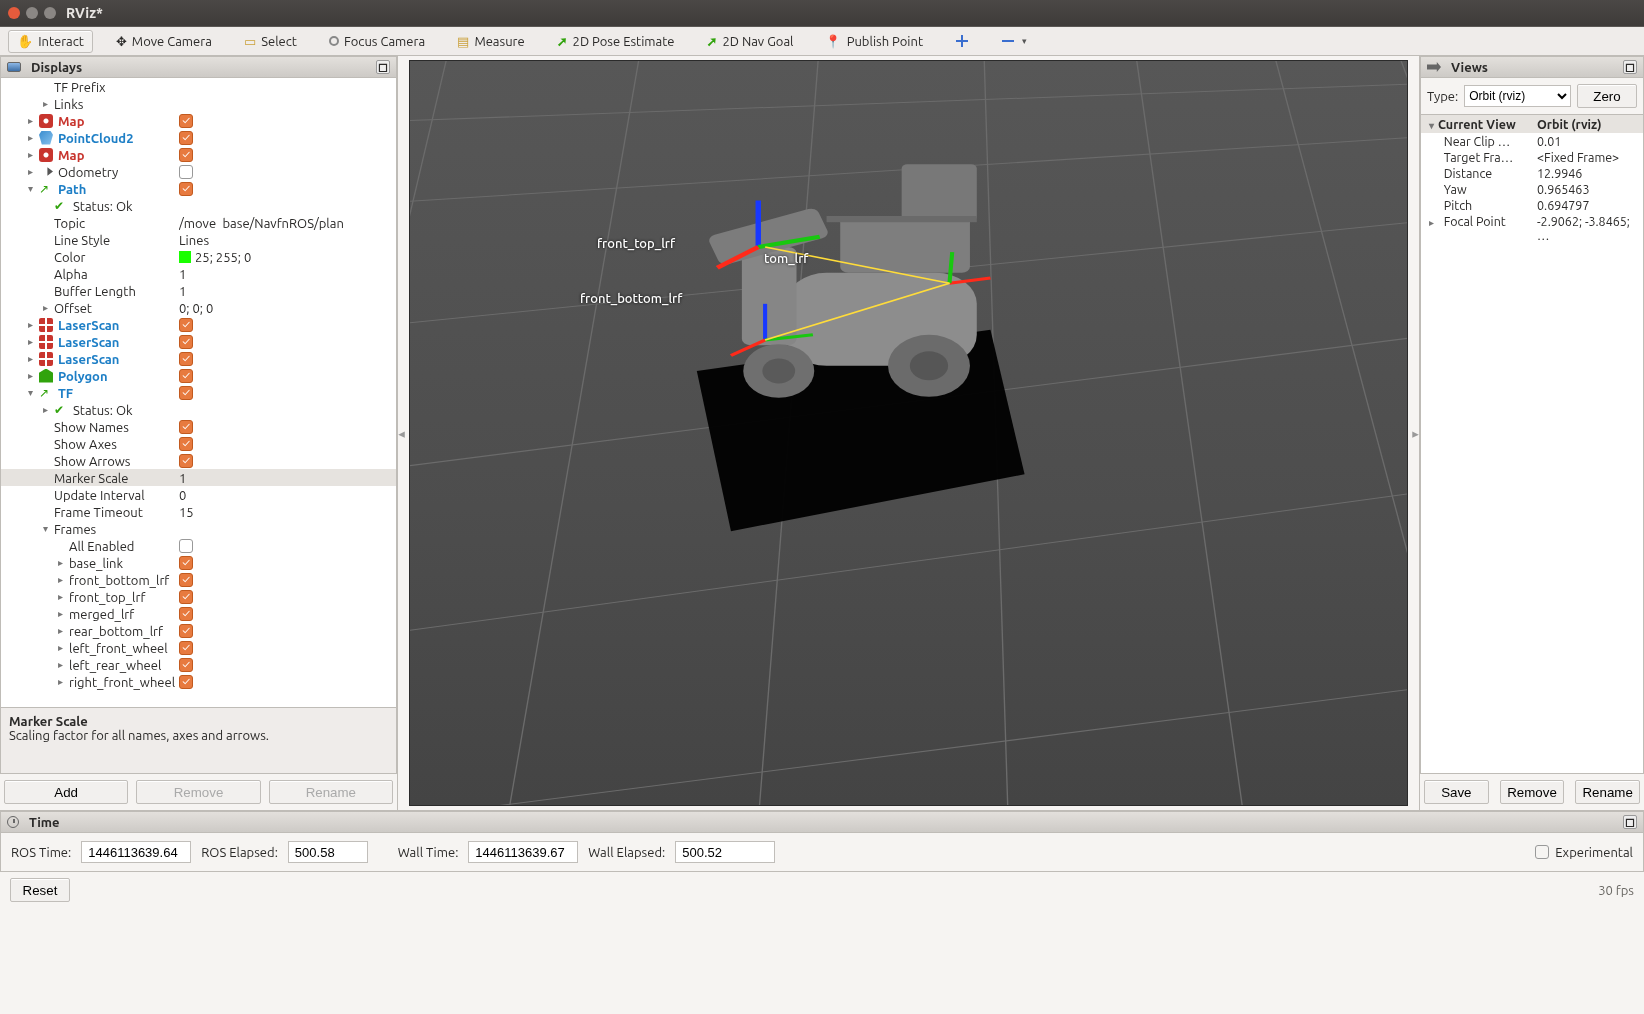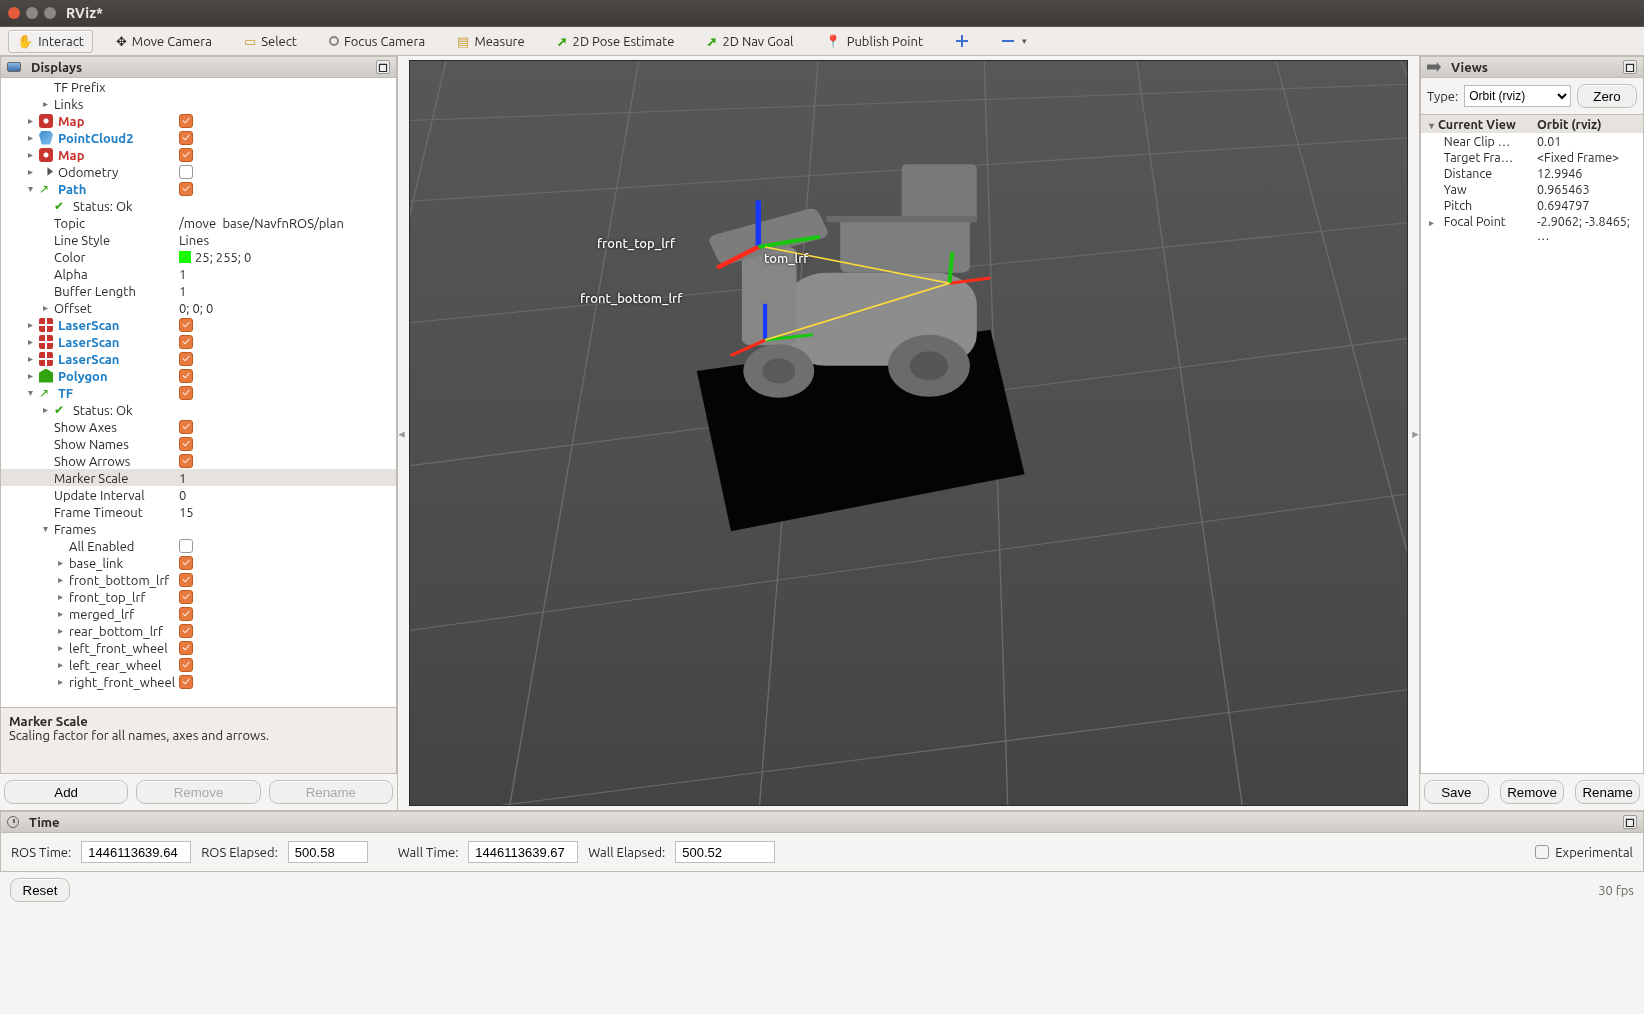--- a/index.html
+++ b/index.html
@@ -139,21 +139,21 @@
     padding:6px 8px;
     background:var(--panel);
   }
   .hint .ht{font-weight:700;}
   .left-btns{display:flex;gap:8px;padding:6px 4px;}
   .pbtn{
     flex:1;
     height:24px;
     background:var(--button);
     border:1px solid var(--button-border);
-    border-radius:9px;
+    border-radius:2px;
     box-shadow:inset 0 1px 0 #fff;
     cursor:pointer;
   }
   .pbtn:disabled{color:#aaa;cursor:default;}
 
   
   .render{
     flex:1;
     margin:4px;
     background:var(--render);
@@ -484,31 +484,31 @@
               <span class="arw">▸</span>
               <span class="ic ic-check">✔</span>
               <span>Status: Ok</span>
             </div>
             <div class="val"></div>
           </div>
           <div class="trow">
             <div class="lab">
               <span class="indent ind2"></span>
               <span class="arw"></span>
+              <span>Show Names</span>
+            </div>
+            <div class="val">
+              <span class="cb on"></span>
+            </div>
+          </div>
+          <div class="trow">
+            <div class="lab">
+              <span class="indent ind2"></span>
+              <span class="arw"></span>
               <span>Show Axes</span>
-            </div>
-            <div class="val">
-              <span class="cb on"></span>
-            </div>
-          </div>
-          <div class="trow">
-            <div class="lab">
-              <span class="indent ind2"></span>
-              <span class="arw"></span>
-              <span>Show Names</span>
             </div>
             <div class="val">
               <span class="cb on"></span>
             </div>
           </div>
           <div class="trow">
             <div class="lab">
               <span class="indent ind2"></span>
               <span class="arw"></span>
               <span>Show Arrows</span>

